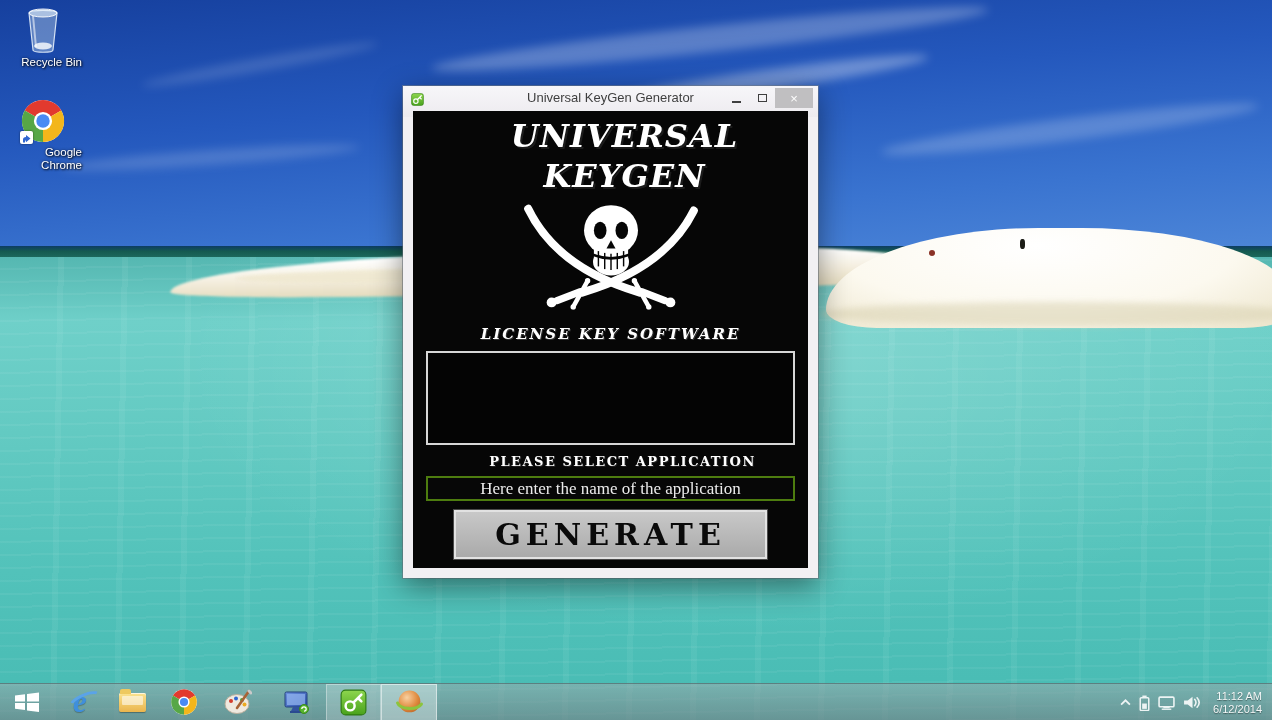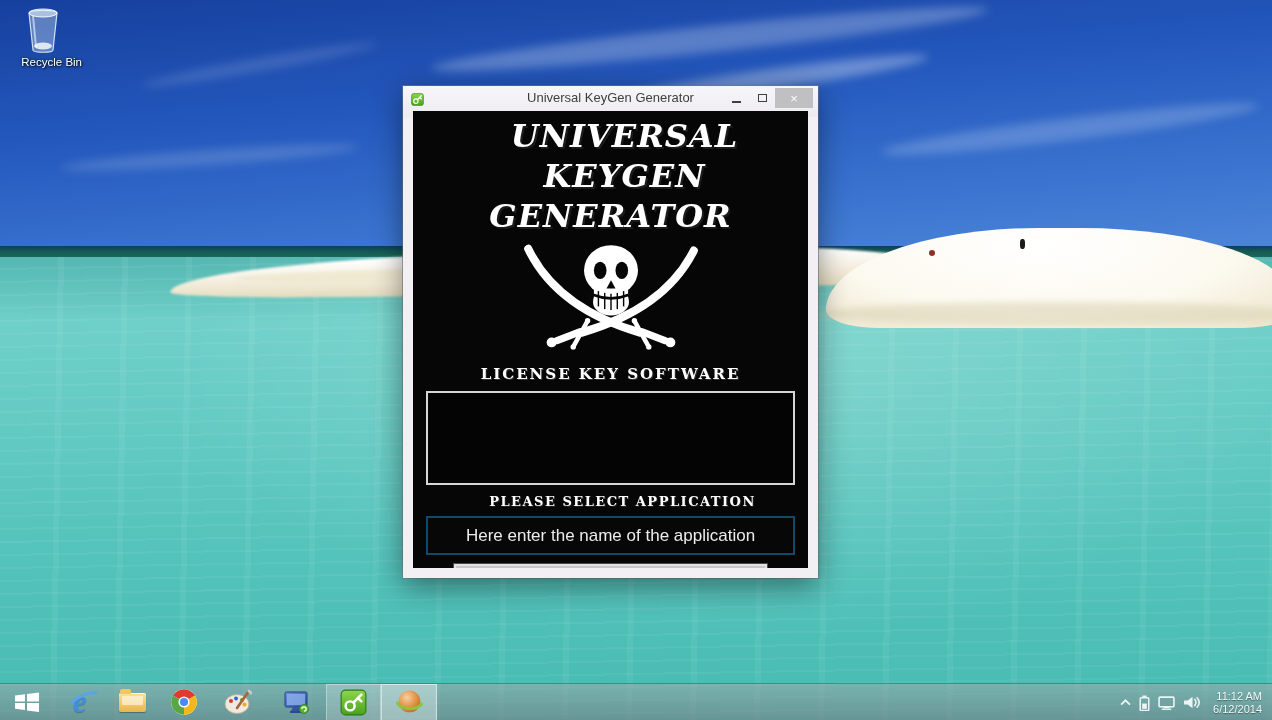--- a/index.html
+++ b/index.html
@@ -59,28 +59,28 @@
   .wbtn{width:26px;height:20px;display:flex;align-items:center;justify-content:center;cursor:pointer;}
   .glyph-min{width:9px;height:2px;background:#3f3f3f;margin-top:7px;}
   .glyph-max{width:9px;height:8px;border:1.5px solid #3f3f3f;background:transparent;}
   .wbtn-close{width:38px;height:20px;background:#c0bfc1;color:#fdfdfd;font-size:13px;
     display:flex;align-items:center;justify-content:center;cursor:pointer;}
   .content{position:absolute;left:10px;right:10px;top:25px;bottom:10px;background:#060606;text-align:center;overflow:hidden;}
   .heading{font-family:"DejaVu Serif",serif;font-style:italic;font-weight:bold;color:#fff;
     font-size:32px;line-height:40px;letter-spacing:1px;text-shadow:2px 2px 0 rgba(45,45,45,.55);}
   .h1{margin-top:5px;padding-left:28px;}
   .skull{display:block;margin:2px auto 0;}
-  .tagline{font-family:"DejaVu Serif",serif;font-weight:bold;color:#fff;
+  .tagline{font-family:"DejaVu Serif",serif;font-style:italic;font-weight:bold;color:#fff;
     font-size:15px;letter-spacing:2px;margin-top:1px;text-shadow:1px 1px 0 #333;}
   .outbox{margin:8px auto 0;width:369px;height:94px;background:#040404;border:2px solid #d6d6d6;color:#eee;
     font-size:13px;text-align:left;}
   .selectlbl{margin-top:9px;font-family:"DejaVu Serif",serif;font-weight:bold;color:#fff;
     font-size:13px;letter-spacing:1.5px;text-shadow:1px 1px 0 #222;padding-left:24px;}
-  .appinput{display:block;margin:7px auto 0;width:369px;height:39px;background:#070707;border:2px solid #0c4a6e;
-    color:#ececec;font-size:17px;text-align:center;font-family:Liberation Sans, sans-serif;padding:0;}
+  .appinput{display:block;margin:7px auto 0;width:369px;height:25px;background:#070707;border:2px solid #4d7c0f;
+    color:#ececec;font-size:17px;text-align:center;font-family:Liberation Serif, serif;padding:0;}
   .genbtn{display:block;margin:9px auto 0;width:313px;height:49px;background:linear-gradient(#c8c8c8,#aaaaaa);
     border:2px solid #e2e2e2;outline:1px solid #4a4a4a;cursor:pointer;
     font-family:"DejaVu Serif",serif;font-weight:bold;font-size:30px;letter-spacing:5px;color:#0a0a0a;}
 
   
   .taskbar{position:absolute;left:0;right:0;bottom:0;height:37px;
     background:linear-gradient(rgba(156,170,172,.55),rgba(118,132,136,.68));
     border-top:1px solid rgba(70,85,90,.35);display:flex;align-items:center;}
   .titem{height:37px;display:flex;align-items:center;justify-content:center;cursor:pointer;}
   .t-start{width:54px;}
@@ -136,20 +136,40 @@
       <svg width="40" height="48" viewBox="0 0 38 48">
         <path d="M5,7 C5,3.5 33,3.5 33,7 L29,44 C29,47 9,47 9,44 Z" fill="rgba(205,225,242,.38)" stroke="rgba(240,248,255,.85)" stroke-width="1.2"></path>
         <ellipse cx="19" cy="7" rx="14" ry="4" fill="rgba(235,245,252,.55)" stroke="rgba(255,255,255,.9)" stroke-width="1"></ellipse>
         <ellipse cx="19" cy="40" rx="9" ry="3.5" fill="rgba(245,248,252,.85)"></ellipse>
         <path d="M9,10 L12,41" stroke="rgba(255,255,255,.55)" stroke-width="2" fill="none"></path>
       </svg>
     </div>
     <div class="lbl">Recycle Bin</div>
   </div>
 
+  <div class="dicon d-chrome">
+    <div class="glyph">
+      <div class="chrome-wrap">
+        <svg width="46" height="46" viewBox="0 0 48 48">
+          <circle cx="24" cy="24" r="22" fill="#fff"></circle>
+          <path d="M24,24 L4.95,13 A22,22 0 0 1 43.05,13 Z" fill="#e23a2e"></path>
+          <path d="M24,24 L24,46 A22,22 0 0 1 4.95,13 Z" fill="#57a746"></path>
+          <path d="M24,24 L43.05,13 A22,22 0 0 1 24,46 Z" fill="#f3b61b"></path>
+          <circle cx="24" cy="24" r="9.5" fill="#fff"></circle>
+          <circle cx="24" cy="24" r="7" fill="#4a8af4"></circle>
+        </svg>
+        <div class="shortcut">
+          <svg width="13" height="13" viewBox="0 0 13 13">
+            <path d="M3,10.5 L3,7.5 Q3,5 6,5 L6,3 L10.5,6.6 L6,10.2 L6,8.3 Q5,8.3 5,10.5 Z" fill="#2f66d0"></path>
+          </svg>
+        </div>
+      </div>
+    </div>
+    <div class="lbl">Google Chrome</div>
+  </div>
 
   <div class="window">
     <div class="titlebar">
       <span class="tb-icon">
         <svg width="13" height="13" viewBox="0 0 24 24">
           <defs>
               <linearGradient id="gk1" x1="0" y1="0" x2="0" y2="1">
             <stop offset="0" stop-color="#8ed64e"></stop>
                 <stop offset="1" stop-color="#49a21c"></stop>
               </linearGradient>
@@ -166,21 +186,20 @@
           </span>
         <span class="wbtn">
             <span class="glyph-max"></span>
           </span>
         <span class="wbtn-close">×</span>
       </span>
     </div>
 
     <div class="content">
       <div class="heading h1">UNIVERSAL KEYGEN</div>
-      <div class="heading">GENERATOR</div>
 
       <svg class="skull" width="236" height="126" viewBox="0 0 240 140">
 
         <g stroke="#fff" fill="none" stroke-linecap="round">
           <path d="M28,12 Q60,78 152,105" stroke-width="9"></path>
           <path d="M212,14 Q180,78 88,105" stroke-width="9"></path>
           <path d="M146,92 L162,121" stroke-width="5"></path>
           <path d="M94,92 L78,121" stroke-width="5"></path>
           <path d="M154,104 L180,114" stroke-width="8"></path>
           <path d="M86,104 L60,114" stroke-width="8"></path>

